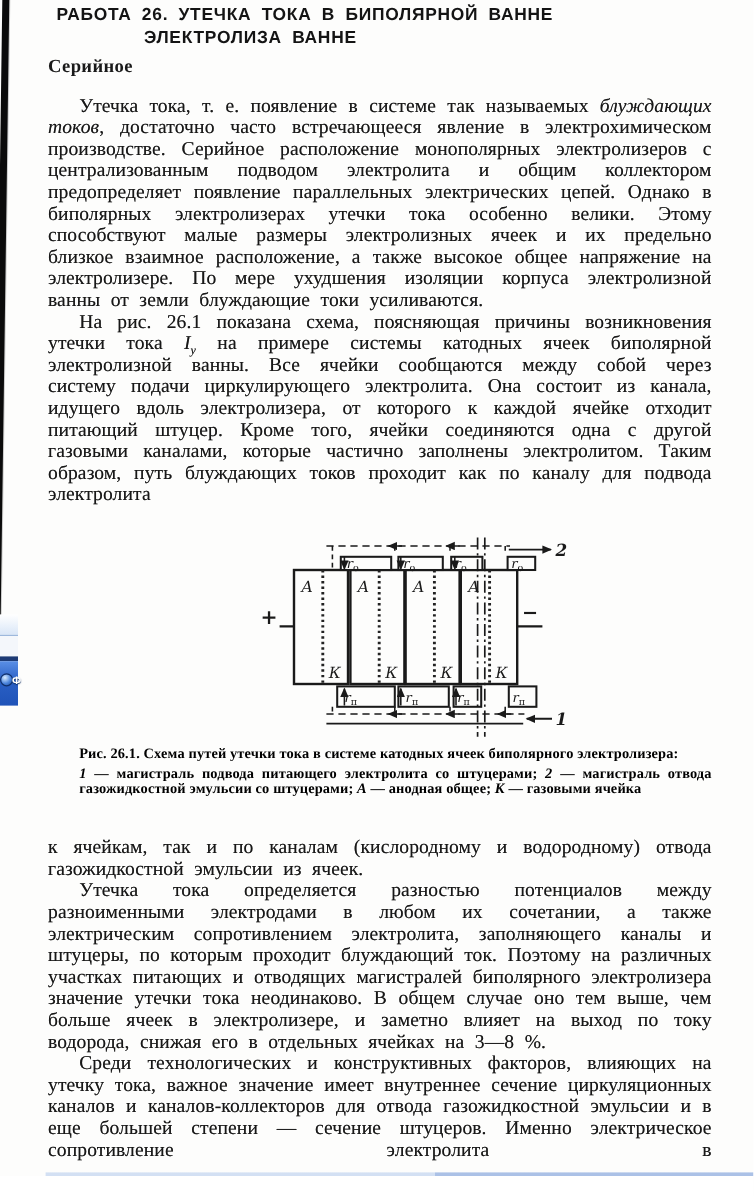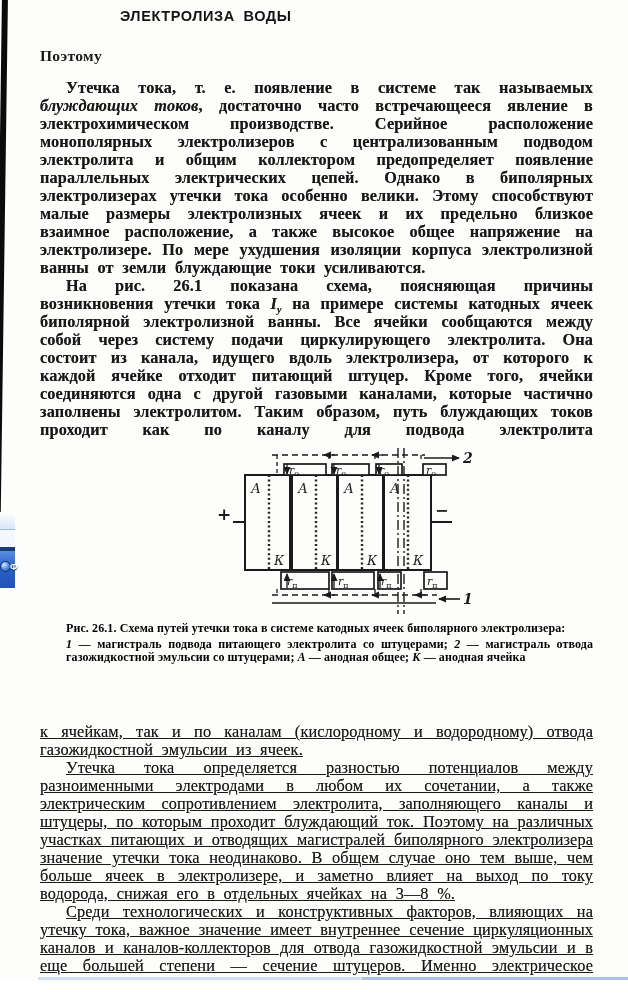--- a/index.html
+++ b/index.html
@@ -18,22 +18,22 @@
     position:absolute; left:47px; top:5px;
     font-family:"Liberation Sans","DejaVu Sans",sans-serif;
     font-weight:bold; font-size:14.5px; letter-spacing:0.6px; word-spacing:4px;
     color:#141414;
   }
   .title .l2 { margin-left:73px; margin-top:3px; }
   .heading {
     position:absolute; left:40px; top:47px;
     font-weight:bold; font-size:15.5px; letter-spacing:0.3px;
   }
-  .blockA { position:absolute; left:40px; top:79px; width:553px;font-weight:bold; }
-  .blockB { position:absolute; left:40px; top:723px; width:553px;text-decoration:underline; }
+  .blockA { position:absolute; left:40px; top:79px; width:553px; }
+  .blockB { position:absolute; left:40px; top:697px; width:553px; }
   p.body {
     margin:0; text-align:justify; font-size:16.3px; line-height:18px;
     word-spacing:4.5px; letter-spacing:0.1px; color:#181818;
     text-shadow:0 0 0.4px rgba(0,0,0,0.55);
   }
   p.body.ind { text-indent:26px; }
   p.body.cont-end { text-align-last:justify; }
   p.body sub { font-size:10px; line-height:0; }
   .figure-wrap { position:absolute; left:0; top:447px; width:628px; height:168px; }
   .caption {
@@ -60,24 +60,25 @@
   .below-strip { position:absolute; left:0; top:980px; width:628px; height:17px; background:#ffffff; }
   svg text { font-family:"DejaVu Serif","Liberation Serif",serif; fill:#1a1a1a; }
 </style>
 </head>
 <body>
 
 <div class="page">
   <div class="scan-edge"></div>
 
   <div class="title">
-    <div class="l2">ЭЛЕКТРОЛИЗА ВОДЫ</div>
-  </div>
-
-  <div class="heading">Поэтому</div>
+    <div class="l1">РАБОТА 26. УТЕЧКА ТОКА В БИПОЛЯРНОЙ ВАННЕ</div>
+    <div class="l2">ЭЛЕКТРОЛИЗА ВАННЕ</div>
+  </div>
+
+  <div class="heading">Серийное</div>
 
   <div class="blockA">
     <p class="body ind"><span>Утечка тока, т. е. появление в системе так называемых </span><i>блуждающих токов</i><span>, достаточно часто встречающееся явление в электрохимическом производстве. Серийное расположение монополярных электролизеров с централизованным подводом электролита и общим коллектором предопределяет появление параллельных электрических цепей. Однако в биполярных электролизерах утечки тока особенно велики. Этому способствуют малые размеры электролизных ячеек и их предельно близкое взаимное расположение, а также высокое общее напряжение на электролизере. По мере ухудшения изоляции корпуса электролизной ванны от земли блуждающие токи усиливаются.</span></p>
     <p class="body ind cont-end"><span>На рис. 26.1 показана схема, поясняющая причины возникновения утечки тока </span><i>I</i><sub><i>у</i></sub><span> на примере системы катодных ячеек биполярной электролизной ванны. Все ячейки сообщаются между собой через систему подачи циркулирующего электролита. Она состоит из канала, идущего вдоль электролизера, от которого к каждой ячейке отходит питающий штуцер. Кроме того, ячейки соединяются одна с другой газовыми каналами, которые частично заполнены электролитом. Таким образом, путь блуждающих токов проходит как по каналу для подвода электролита</span></p>
   </div>
 
   <div class="figure-wrap">
     <svg width="272" height="168" viewBox="0 0 272 168" style="position:absolute; left:202px; top:0;">
       <defs>
         <marker id="ah" markerWidth="9" markerHeight="8" refX="7" refY="3.5" orient="auto" markerUnits="userSpaceOnUse">
@@ -174,21 +175,21 @@
       <text x="179" y="138" font-size="11" font-style="italic"><tspan>r</tspan><tspan dy="2.5" font-size="8" font-style="normal">п</tspan></text>
       <text x="225" y="138" font-size="11" font-style="italic"><tspan>r</tspan><tspan dy="2.5" font-size="8" font-style="normal">п</tspan></text>
 
       <text x="261" y="16" font-size="14" font-style="italic" font-weight="bold">2</text>
       <text x="261" y="157" font-size="14" font-style="italic" font-weight="bold">1</text>
     </svg>
   </div>
 
   <div class="caption">
     <div class="head">Рис. 26.1. Схема путей утечки тока в системе катодных ячеек биполярного электролизера:</div>
-    <div class="legend"><i>1</i><span> — магистраль подвода питающего электролита со штуцерами; </span><i>2</i><span> — магистраль отвода газожидкостной эмульсии со штуцерами; </span><i>А</i><span> — анодная общее; </span><i>К</i><span> — анодная ячейка</span></div>
+    <div class="legend"><i>1</i><span> — магистраль подвода питающего электролита со штуцерами; </span><i>2</i><span> — магистраль отвода газожидкостной эмульсии со штуцерами; </span><i>А</i><span> — анодная общее; </span><i>К</i><span> — газовыми ячейка</span></div>
   </div>
 
   <div class="blockB">
     <p class="body">к ячейкам, так и по каналам (кислородному и водородному) отвода газожидкостной эмульсии из ячеек.</p>
     <p class="body ind">Утечка тока определяется разностью потенциалов между разноименными электродами в любом их сочетании, а также электрическим сопротивлением электролита, заполняющего каналы и штуцеры, по которым проходит блуждающий ток. Поэтому на различных участках питающих и отводящих магистралей биполярного электролизера значение утечки тока неодинаково. В общем случае оно тем выше, чем больше ячеек в электролизере, и заметно влияет на выход по току водорода, снижая его в отдельных ячейках на 3—8 %.</p>
     <p class="body ind cont-end">Среди технологических и конструктивных факторов, влияющих на утечку тока, важное значение имеет внутреннее сечение циркуляционных каналов и каналов-коллекторов для отвода газожидкостной эмульсии и в еще большей степени — сечение штуцеров. Именно электрическое сопротивление электролита в</p>
   </div>
 
   <div class="wf-a"></div>
   <div class="wf-b"></div>

